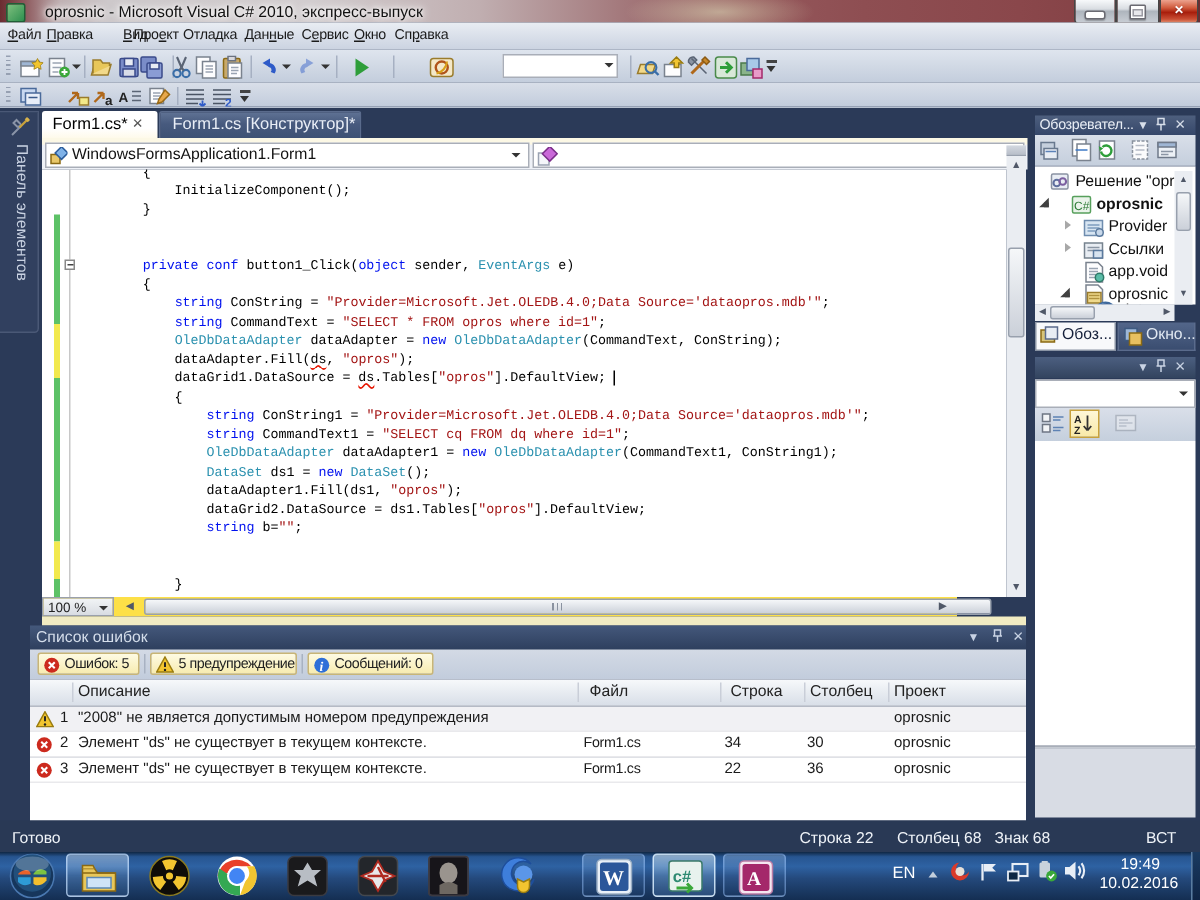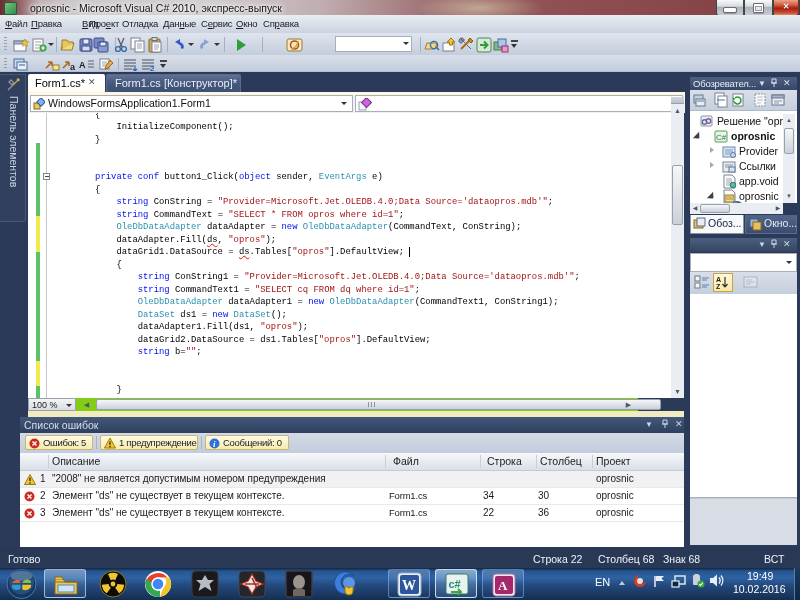--- a/index.html
+++ b/index.html
@@ -30,21 +30,21 @@
 #navstrip{left:28px;top:92px;width:657px;height:21px;background:linear-gradient(#FCF8E5 0,#FCF8E5 4px,#EEF1F7 5px,#EEF1F7 100%);}
 .combo{position:absolute;background:#fff;border:1px solid #A9AEB8;box-sizing:border-box;height:17px;font-size:10.5px;color:#111;}
 #codearea{left:28px;top:113px;width:643px;height:285px;background:#fff;overflow:hidden;}
 pre.code{position:absolute;left:24.5px;top:-4.5px;margin:0;font-family:"Liberation Mono",monospace;font-size:8.9px;line-height:12.5px;color:#000;}
 .kw{color:#0011EE;}
 .ty{color:#2B91AF;}
 .st{color:#A31515;}
 .sq{text-decoration:underline;text-decoration-style:wavy;text-decoration-color:#E51400;text-decoration-thickness:1px;text-underline-offset:1px;}
 .chg{position:absolute;left:8px;width:4px;}
 #vscroll{left:671px;top:97px;width:13px;height:301px;background:#EAEDF2;}
-#hscrollrow{left:28px;top:398px;width:610px;height:13px;background:#84cc16;}
+#hscrollrow{left:28px;top:398px;width:610px;height:13px;background:#fde047;}
 .sbthumb{position:absolute;background:linear-gradient(#F5F7F9,#CBD0D9);border:1px solid #98A0AD;box-sizing:border-box;border-radius:2px;}
 .sarrow{position:absolute;font-size:7px;color:#505868;line-height:13px;text-align:center;}
 #ybar{left:28px;top:411px;width:656px;height:6px;background:#F1EBC2;}
 .paneltitleL{position:absolute;left:690px;width:107px;height:13px;background:linear-gradient(#4E5F7E,#35476A);color:#E8EDF5;font-size:10.5px;}
 .paneltitleD{position:absolute;width:107px;height:14px;background:linear-gradient(#4C5F80,#33445F);color:#D7DFEC;font-size:10.5px;}
 #errtitle{left:20px;top:417px;width:664px;height:16px;background:linear-gradient(#44587B,#2E3F5E);color:#D5DEEB;font-size:10.5px;}
 #filterbar{left:20px;top:433px;width:664px;height:20px;background:linear-gradient(#D3DAE5,#C2CCDC);}
 .fbtn{position:absolute;top:2px;height:15px;background:linear-gradient(#FEFBE3,#F7EBB0);border:1px solid #C8B577;border-radius:2px;box-sizing:border-box;font-size:9.5px;letter-spacing:-0.3px;color:#222;white-space:nowrap;overflow:hidden;}
 #errhead{left:20px;top:453px;width:664px;height:18px;background:linear-gradient(#F7F9FB 0%,#E9EDF2 45%,#D9DFE8 100%);border-bottom:1px solid #C5CAD3;box-sizing:border-box;font-size:10.5px;color:#222;}
 .errrow{position:absolute;left:20px;width:664px;height:17px;border-bottom:1px solid #E9E9EC;box-sizing:border-box;font-size:10px;color:#1a1a1a;background:#fff;}
@@ -446,21 +446,21 @@
       </svg>
       <span style="position:absolute;left:17px;top:1px">Ошибок: 5</span>
     </div>
   <div style="position:absolute;left:76px;top:3px;width:1px;height:13px;background:#A8B2C2"></div>
   <div class="fbtn" style="left:80px;width:98px">
       <svg style="position:absolute;left:3px;top:1px" width="12" height="12">
         <path d="M6 1 L11.5 11 L0.5 11 Z" fill="#F2C530" stroke="#9A7C10"></path>
         <path d="M6 4.5 v3.2" stroke="#222" stroke-width="1.3"></path>
         <circle cx="6" cy="9.6" r="0.8" fill="#222"></circle>
       </svg>
-      <span style="position:absolute;left:18px;top:1px">1 предупреждение</span>
+      <span style="position:absolute;left:18px;top:1px">5 предупреждение</span>
     </div>
   <div style="position:absolute;left:181px;top:3px;width:1px;height:13px;background:#A8B2C2"></div>
   <div class="fbtn" style="left:185px;width:84px">
       <svg style="position:absolute;left:3px;top:1.5px" width="11" height="11">
         <circle cx="5.5" cy="5.5" r="5" fill="#2E6FD8"></circle>
         <text x="4" y="9" font-size="9" fill="#fff" font-family="Liberation Serif" font-style="italic" font-weight="bold">i</text>
       </svg>
       <span style="position:absolute;left:17px;top:1px">Сообщений: 0</span>
     </div>
 </div>

